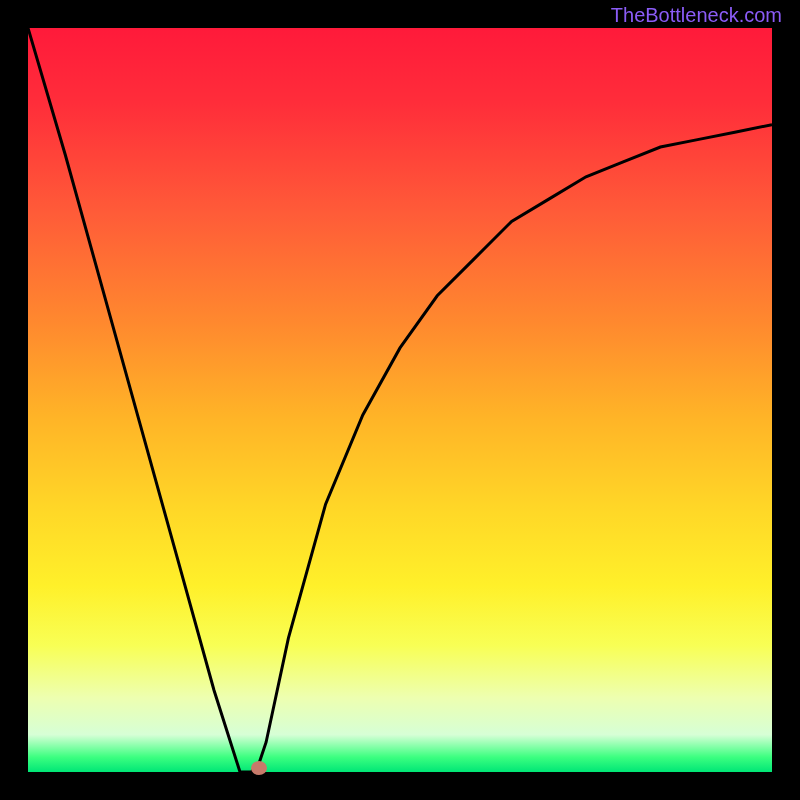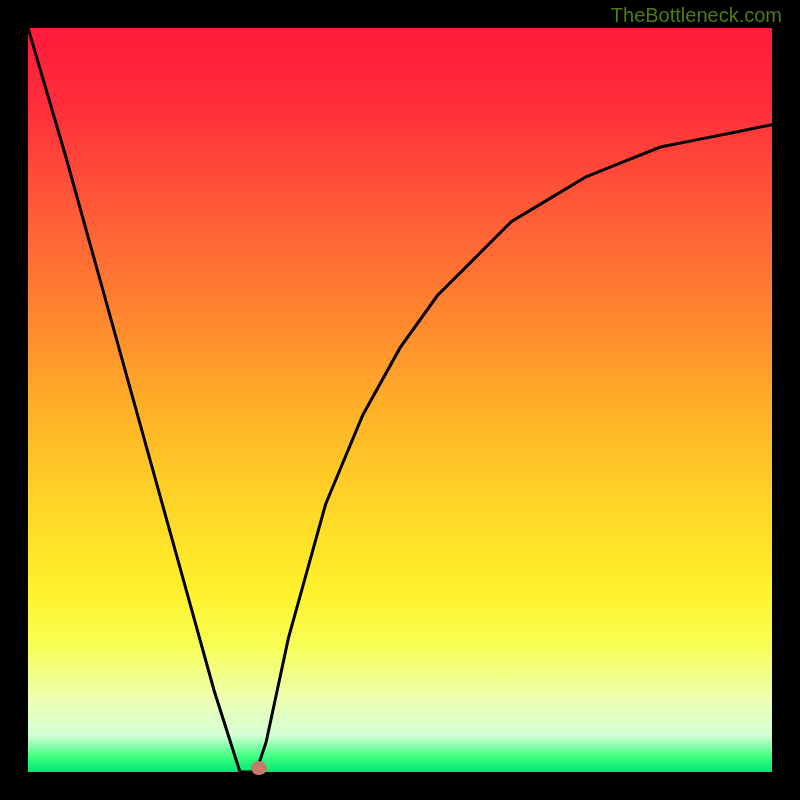--- a/index.html
+++ b/index.html
@@ -8,21 +8,21 @@
     height: 800px;
     background: #000;
     font-family: Arial, sans-serif;
     position: relative;
     overflow: hidden;
   }
   .watermark {
     position: absolute;
     top: 4px;
     right: 18px;
-    color: #4d7c0f;
+    color: #8b5cf6;
     font-size: 20px;
     font-weight: 500;
     z-index: 10;
   }
   .plot-area {
     position: absolute;
     top: 28px;
     left: 28px;
     width: 744px;
     height: 744px;

